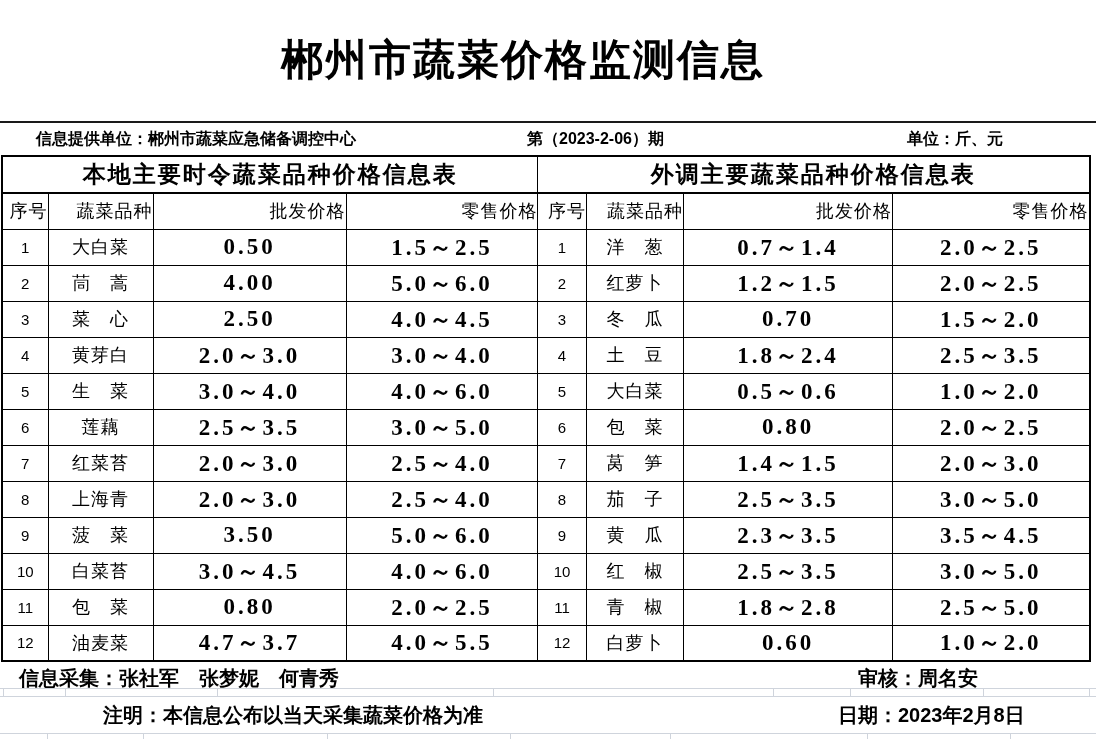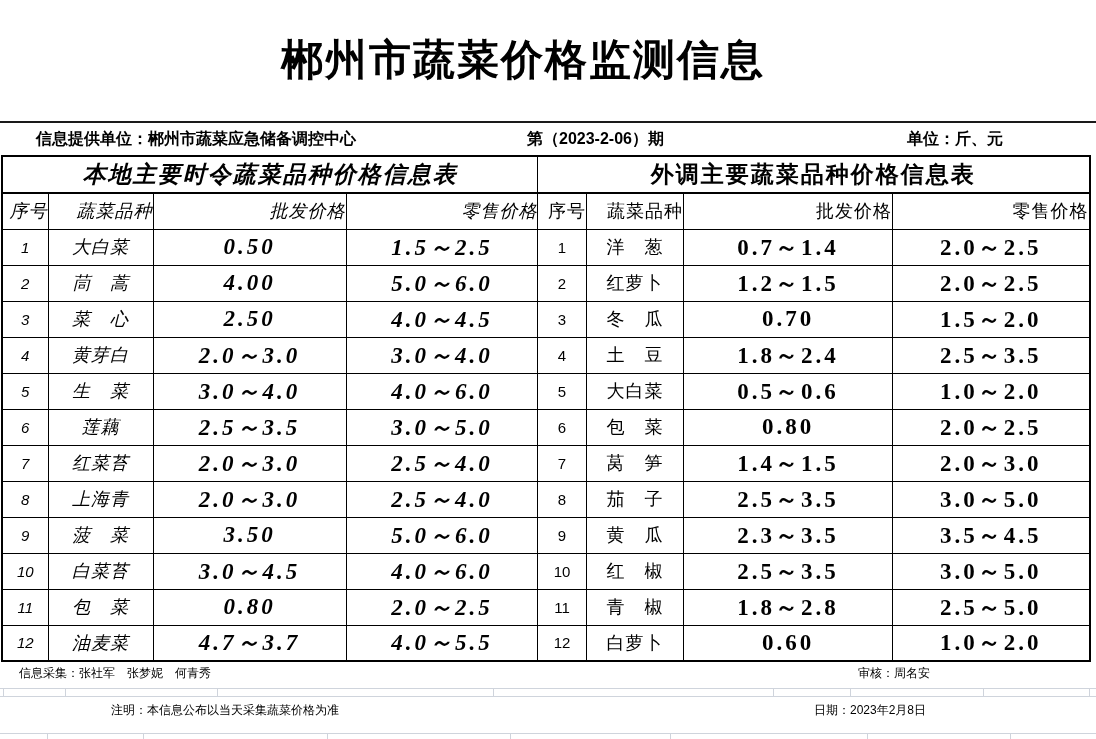--- a/index.html
+++ b/index.html
@@ -22,45 +22,45 @@
   }
   .info-provider-label{left:36px;}
   .info-provider{left:148px;}
   .info-issue{left:527px;}
   .info-unit{left:869px;margin-left:38px;}
   
   table.price-table{
     position:absolute;top:155px;border-collapse:collapse;table-layout:fixed;
     background:#fff;border:2.5px solid #000;height:505px;
   }
-  table.local{left:1px;width:536px;border-right-width:1.5px;font-style:italic;}
+  table.local{left:1px;width:536px;border-right-width:1.5px;}
   table.external{left:537px;width:552px;border-left-width:1.5px;}
   .price-table th,.price-table td{
     border:1.5px solid #000;padding:0;text-align:center;vertical-align:middle;
     overflow:hidden;white-space:nowrap;
   }
   tr.t-title{height:37px;}
   tr.t-title th{
     font-size:23px;font-weight:bold;letter-spacing:2px;border-bottom:2px solid #000;
   }
   tr.t-head{height:36px;}
   tr.t-head th{font-size:18px;font-weight:normal;letter-spacing:1px;text-align:right;}
   tbody tr{height:36px;}
   td.c-no{font-family:"Liberation Sans",sans-serif;font-size:15px;}
   td.c-name{font-size:18px;letter-spacing:1px;}
   td.c-price{font-size:23px;font-weight:bold;letter-spacing:3px;}
   
   .footer span{
-    position:absolute;font-family:"Liberation Sans",sans-serif;font-weight:normal;
-    font-size:12px;white-space:nowrap;
+    position:absolute;font-family:"Liberation Sans",sans-serif;font-weight:bold;
+    font-size:20px;white-space:nowrap;
   }
   .f-collect{left:19px;top:665px;}
   .f-review{left:858px;top:665px;}
-  .f-note{left:111px;top:702px;}
-  .f-date{left:814px;top:702px;}
+  .f-note{left:103px;top:702px;}
+  .f-date{left:838px;top:702px;}
   
   .grid-strip{position:absolute;left:0;width:1096px;}
   .grid-strip.mid{top:688px;height:7px;border-top:1px solid #cfd4dc;border-bottom:1px solid #cfd4dc;}
   .grid-strip.bottom{top:733px;height:6px;border-top:1px solid #cfd4dc;}
   .grid-tick{position:absolute;top:0;bottom:0;width:1px;background:#cfd4dc;}
 </style>
 </head>
 <body>
 
 <div class="sheet">

